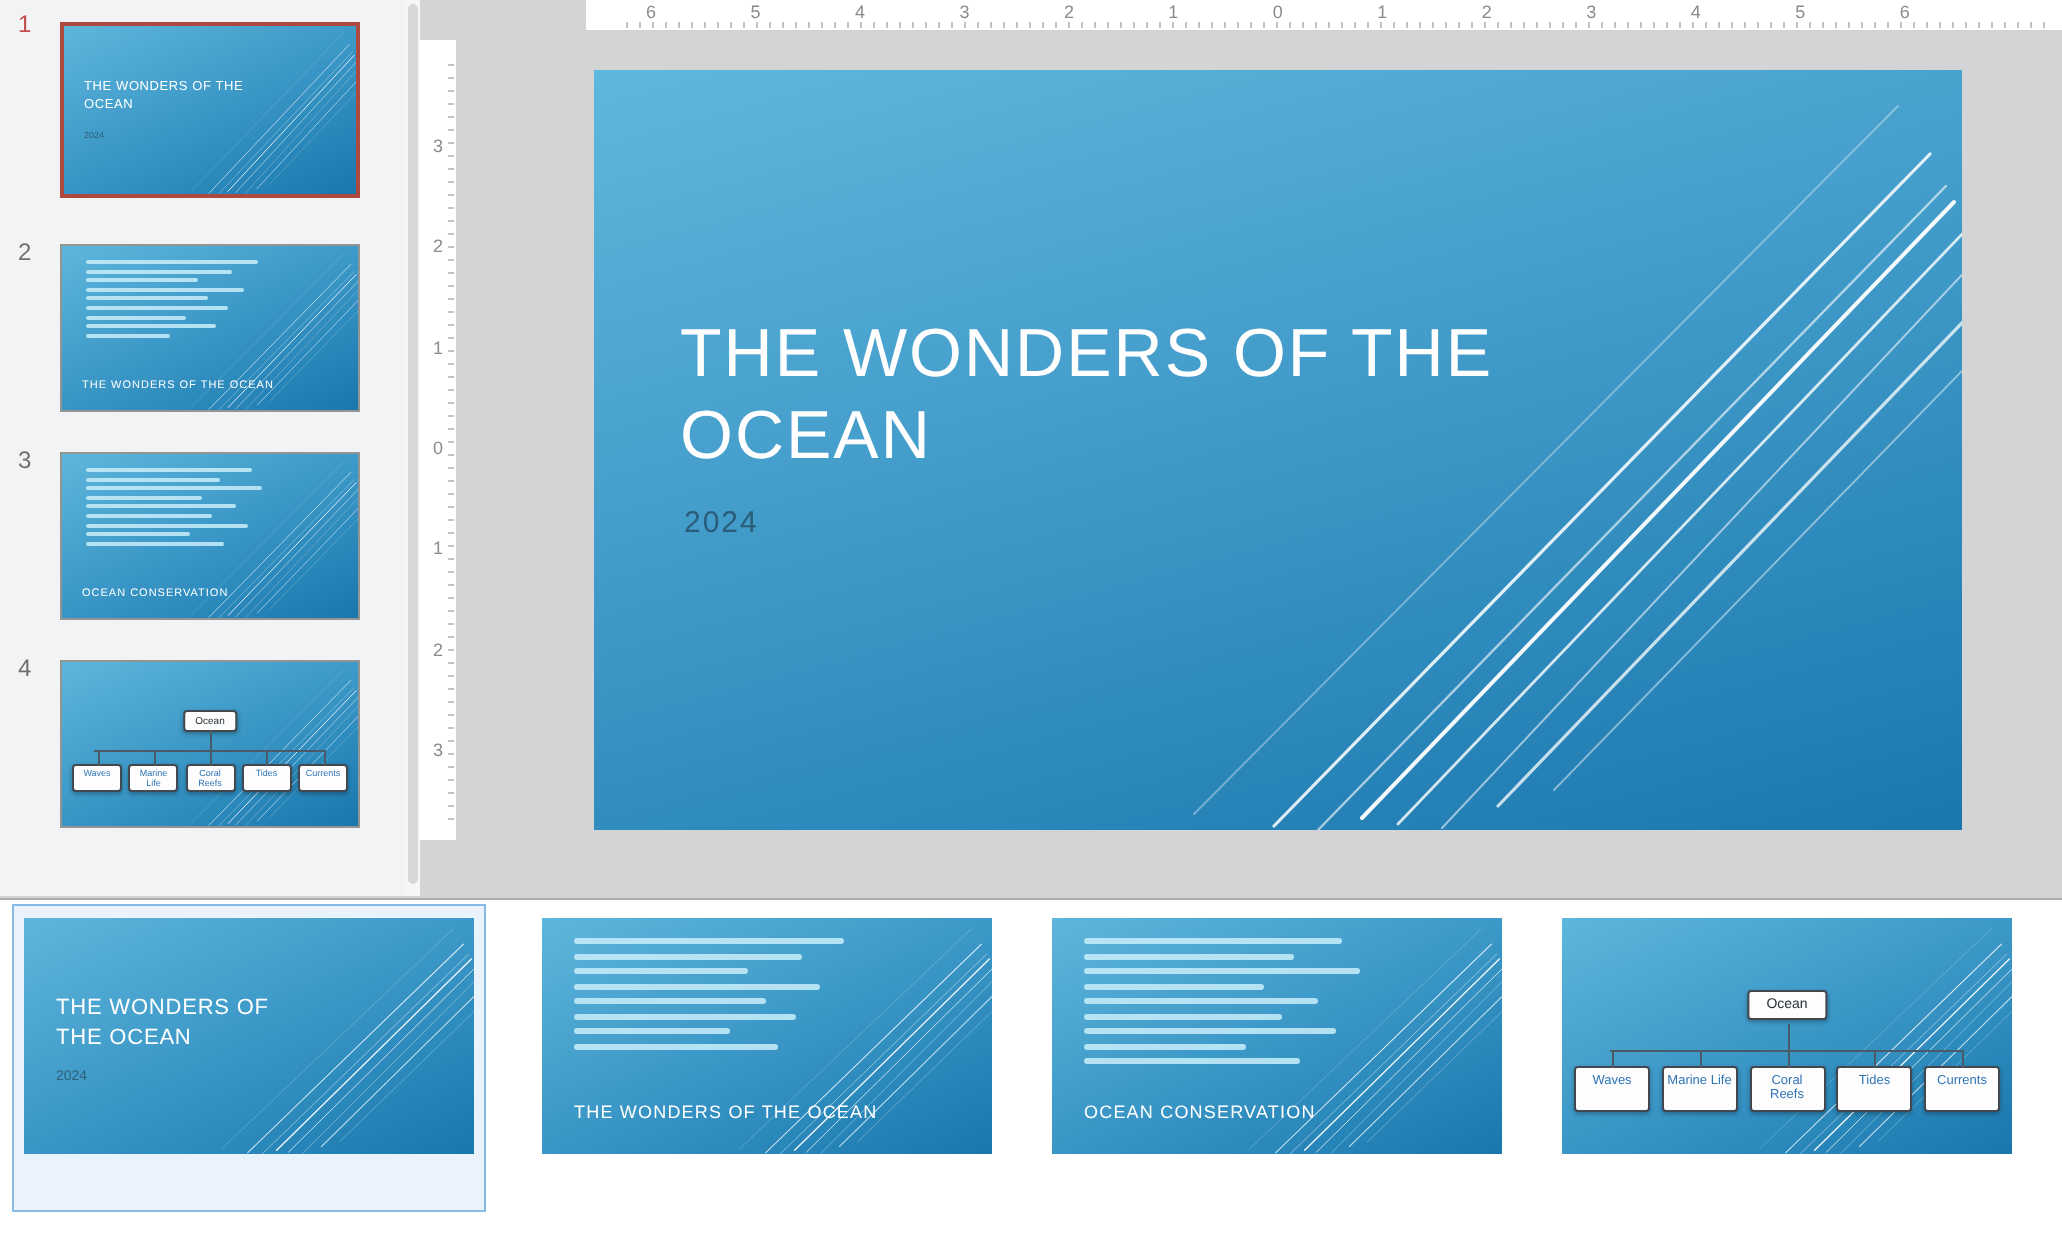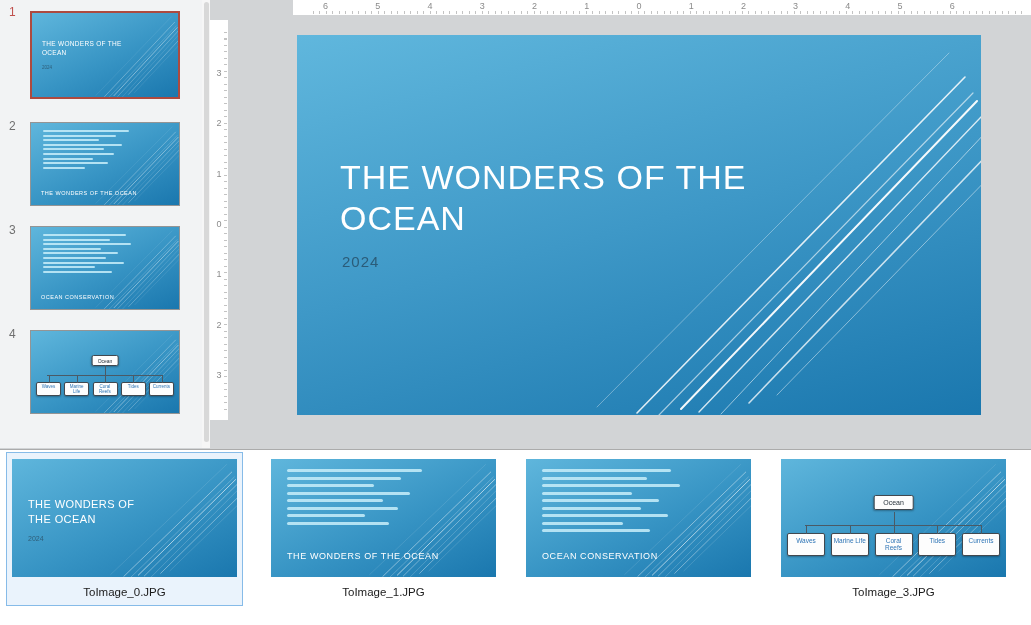--- a/index.html
+++ b/index.html
@@ -265,21 +265,20 @@
       <line x1="402" y1="377" x2="686" y2="80" stroke-width="1.4" opacity="0.8"></line>
       <line x1="424" y1="379" x2="690" y2="96" stroke-width="1" opacity="0.55"></line>
       <line x1="452" y1="368" x2="694" y2="116" stroke-width="1.6" opacity="0.75"></line>
       <line x1="480" y1="360" x2="700" y2="134" stroke-width="1" opacity="0.45"></line>
     </g>
   </svg>
 </div>
         <div class="title-lg">THE WONDERS OF THE OCEAN</div>
         <div class="sub-lg">2024</div>
       </div>
-      <div class="file-label">ToImage_0.JPG</div>
     </div>
 
     <div class="file-item fi1">
       <div class="file-thumb">
         <div class="streaks-slot">
   <svg class="streaks" viewBox="0 0 684 380" preserveAspectRatio="none" xmlns="http://www.w3.org/2000/svg">
     <g stroke="#ffffff" fill="none" stroke-linecap="round">
       <line x1="300" y1="372" x2="652" y2="18" stroke-width="1" opacity="0.35"></line>
       <line x1="340" y1="378" x2="668" y2="42" stroke-width="1.6" opacity="0.85"></line>
       <line x1="362" y1="380" x2="676" y2="58" stroke-width="1.2" opacity="0.6"></line>
@@ -296,21 +295,20 @@
             <div class="b" style="width: 76%;"></div>
             <div class="b" style="width: 58%;"></div>
             <div class="b" style="width: 82%;"></div>
             <div class="b" style="width: 64%;"></div>
             <div class="b" style="width: 74%;"></div>
             <div class="b" style="width: 52%;"></div>
             <div class="b" style="width: 68%;"></div>
           </div>
         <div class="footer-lg">THE WONDERS OF THE OCEAN</div>
       </div>
-      <div class="file-label">ToImage_1.JPG</div>
     </div>
 
     <div class="file-item fi2">
       <div class="file-thumb">
         <div class="streaks-slot">
   <svg class="streaks" viewBox="0 0 684 380" preserveAspectRatio="none" xmlns="http://www.w3.org/2000/svg">
     <g stroke="#ffffff" fill="none" stroke-linecap="round">
       <line x1="300" y1="372" x2="652" y2="18" stroke-width="1" opacity="0.35"></line>
       <line x1="340" y1="378" x2="668" y2="42" stroke-width="1.6" opacity="0.85"></line>
       <line x1="362" y1="380" x2="676" y2="58" stroke-width="1.2" opacity="0.6"></line>
@@ -357,17 +355,16 @@
         <div class="org-line stem-root-lg"></div>
         <div class="org-line bus-lg"></div>
         <div class="org-children-lg">
           <div class="org-child org-child-lg">Waves</div>
           <div class="org-child org-child-lg">Marine Life</div>
           <div class="org-child org-child-lg">Coral Reefs</div>
           <div class="org-child org-child-lg">Tides</div>
           <div class="org-child org-child-lg">Currents</div>
         </div>
       </div>
-      <div class="file-label">ToImage_3.JPG</div>
     </div>
 
   </div>
 </div>
 
 </body></html>

